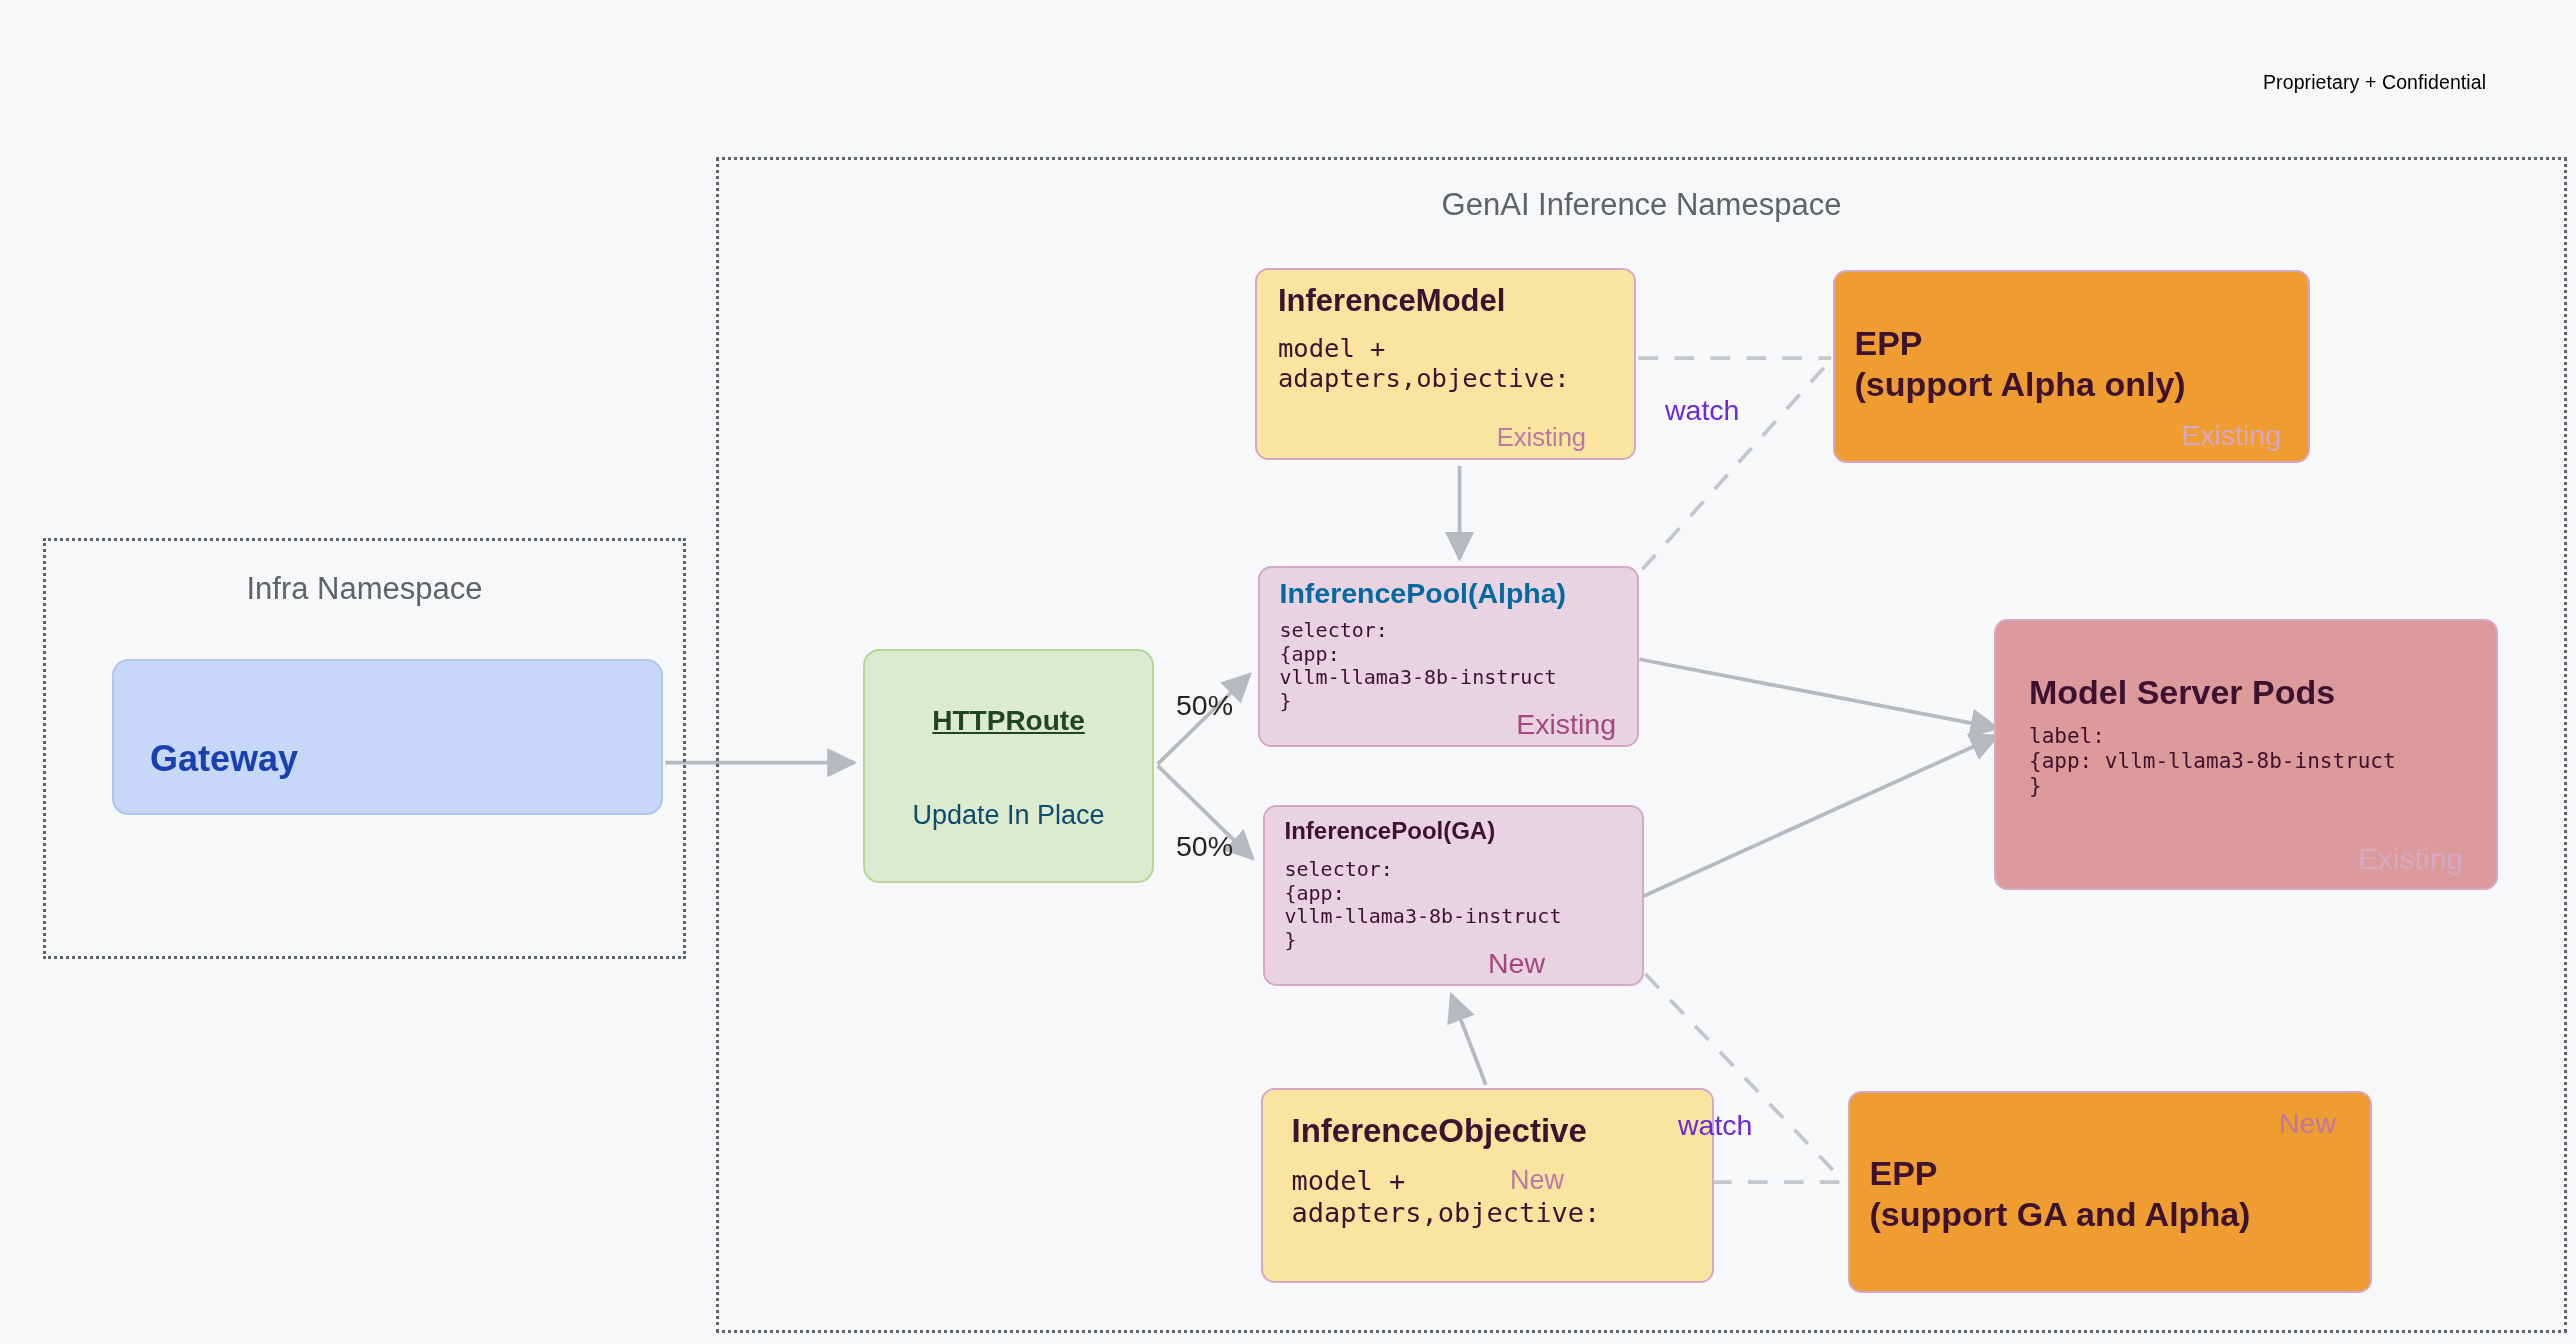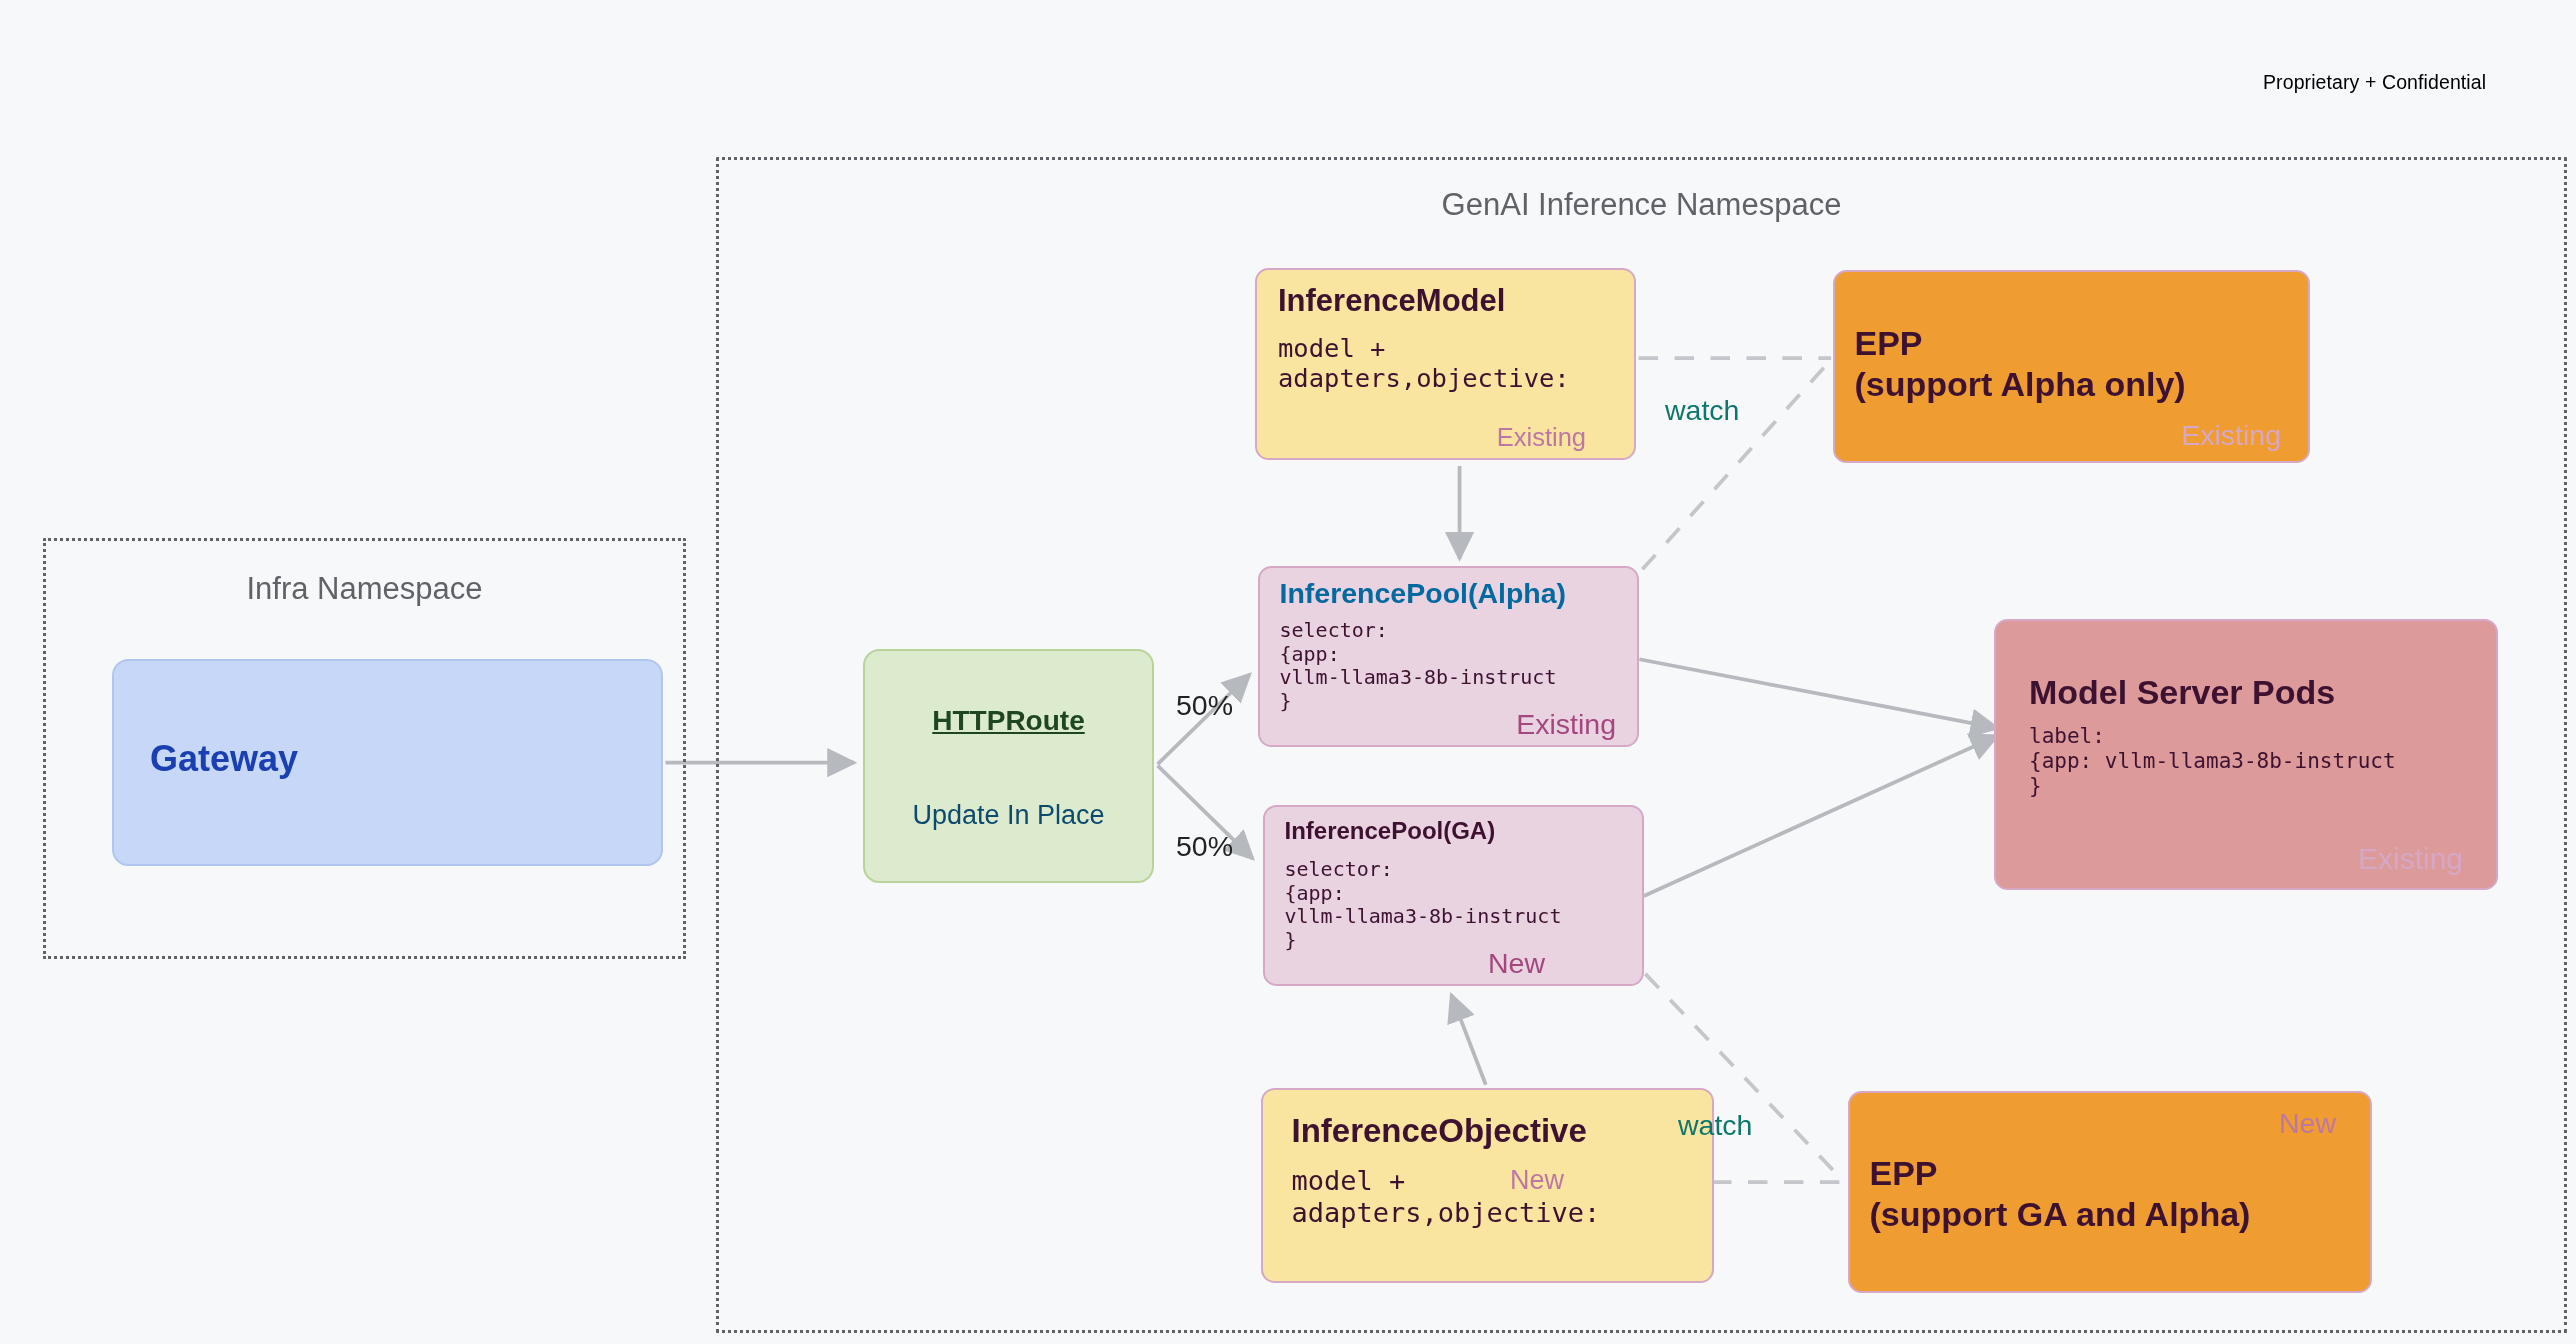--- a/index.html
+++ b/index.html
@@ -66,21 +66,21 @@
   }
   .tag {
     position: absolute;
     font-size: 25.5px;
     font-weight: 400;
     white-space: nowrap;
   }
 
   
   #gateway {
-    left: 112px; top: 659px; width: 551px; height: 207px;
+    left: 112px; top: 659px; width: 551px; height: 156px;
     background: #c6d7f7;
     border: 2.2px solid #b0c6ef;
     border-radius: 16.5px;
   }
   #gateway .title {
     position: absolute; left: 36px; top: 79px;
     font-size: 36px; color: #1a3fb0;
   }
 
   
@@ -200,21 +200,21 @@
   }
   #model-server-pods .tag { right: 33px; bottom: 12px; color: #d6a8c6; font-size: 30px; }
 
   
   .edge-label {
     position: absolute;
     font-size: 28.5px;
     color: #222;
     white-space: nowrap;
   }
-  .edge-label.muted { color: #0f766e; }
+  .edge-label.muted { color: #6d28d9; }
   #lbl-50-top    { left: 1176px; top: 689px; }
   #lbl-50-bottom { left: 1176px; top: 830px; }
   #lbl-watch-top { left: 1665px; top: 394px; }
   #lbl-watch-bot { left: 1678px; top: 1109px; }
 </style>
 </head>
 <body>
 
 <svg id="canvas" viewBox="0 0 3438 1794" xmlns="http://www.w3.org/2000/svg">
   <defs>

